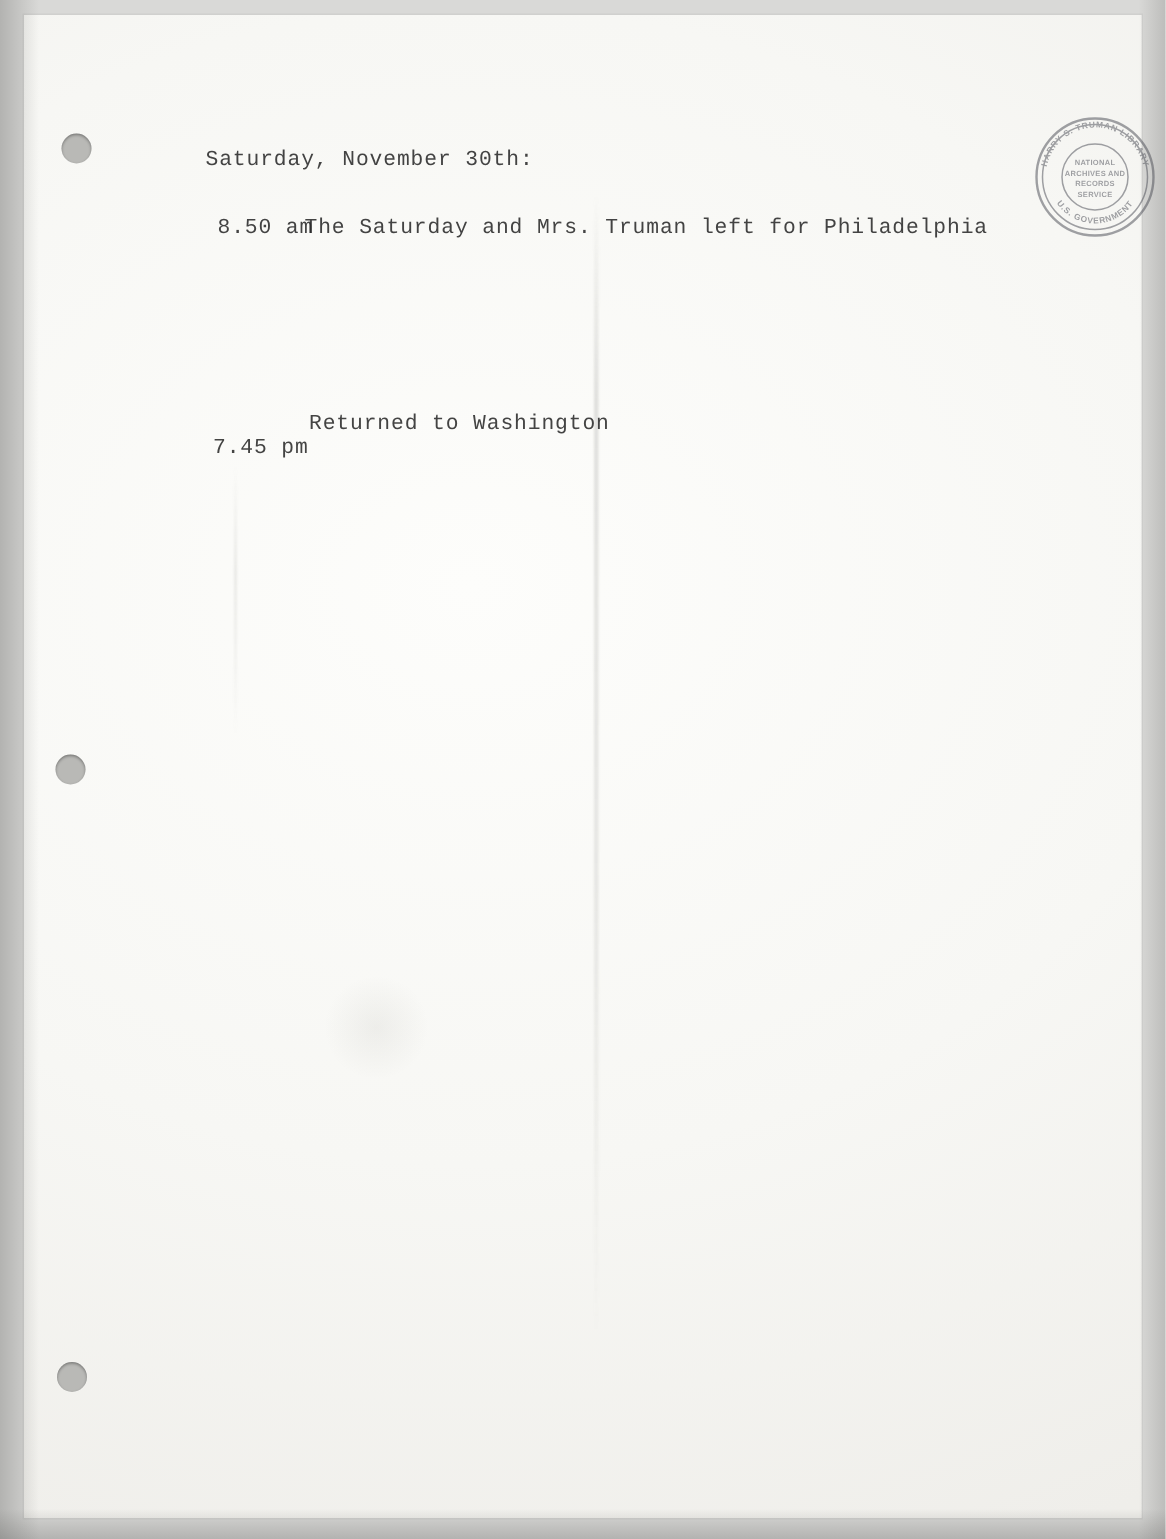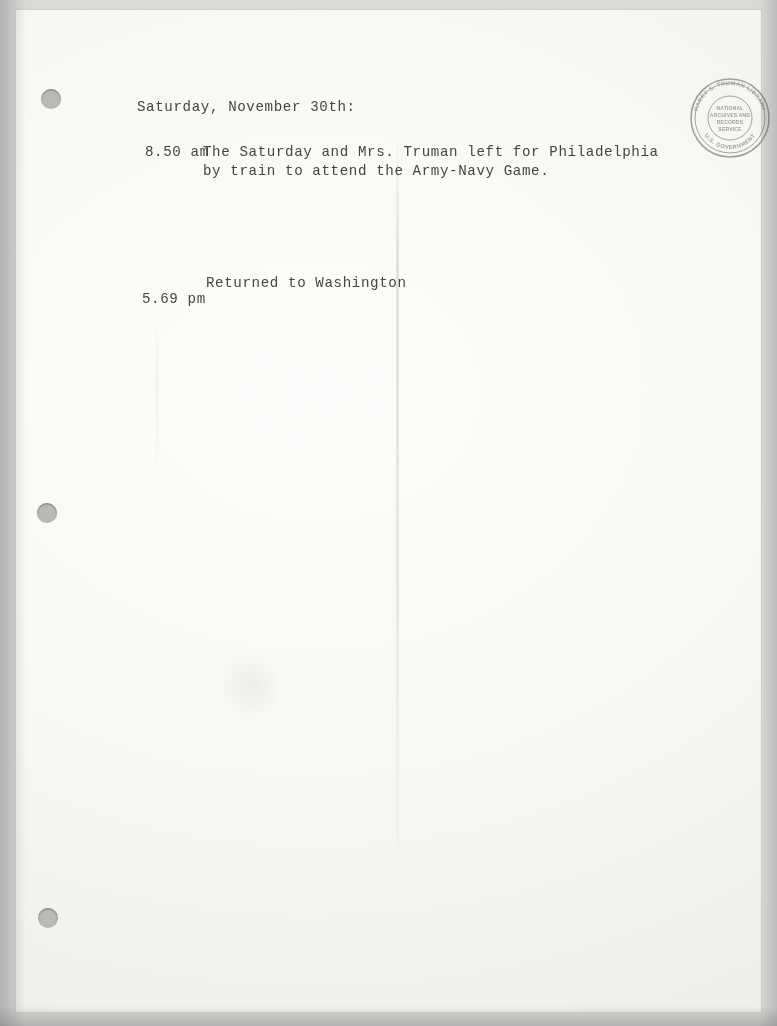--- a/index.html
+++ b/index.html
@@ -127,23 +127,23 @@
 
   <div id="paper">
 
     <div id="fold"></div>
     <div id="streak2"></div>
     <div id="smudge"></div>
 
     <div class="typed" id="line-date">Saturday, November 30th:</div>
 
     <div class="typed" id="entry1-time">8.50 am</div>
-    <div class="typed" id="entry1-txt"><span>The Saturday and Mrs. Truman left for Philadelphia</span><br><span>by train to attend the Army-Navy Game.</span></div>
+    <div class="typed" id="entry1-txt"><span>The Saturday and Mrs. Truman left for Philadelphia</span><br></div>
 
-    <div class="typed" id="entry2-time">5.69 pm</div>
+    <div class="typed" id="entry2-time">7.45 pm</div>
     <div class="typed" id="entry2-txt">Returned to Washington</div>
 
     <div id="stamp">
       <svg width="86" height="86" viewBox="0 0 86 86" aria-hidden="true">
         <circle class="ring" cx="43" cy="43" r="39"></circle>
         <circle class="ring2" cx="43" cy="43" r="35"></circle>
         <circle class="ring2" cx="43" cy="43" r="22"></circle>
         <defs>
           <path id="arcTop" d="M 10,43 A 33,33 0 0 1 76,43"></path>
           <path id="arcBottom" d="M 12,43 A 31,31 0 0 0 74,43"></path>

